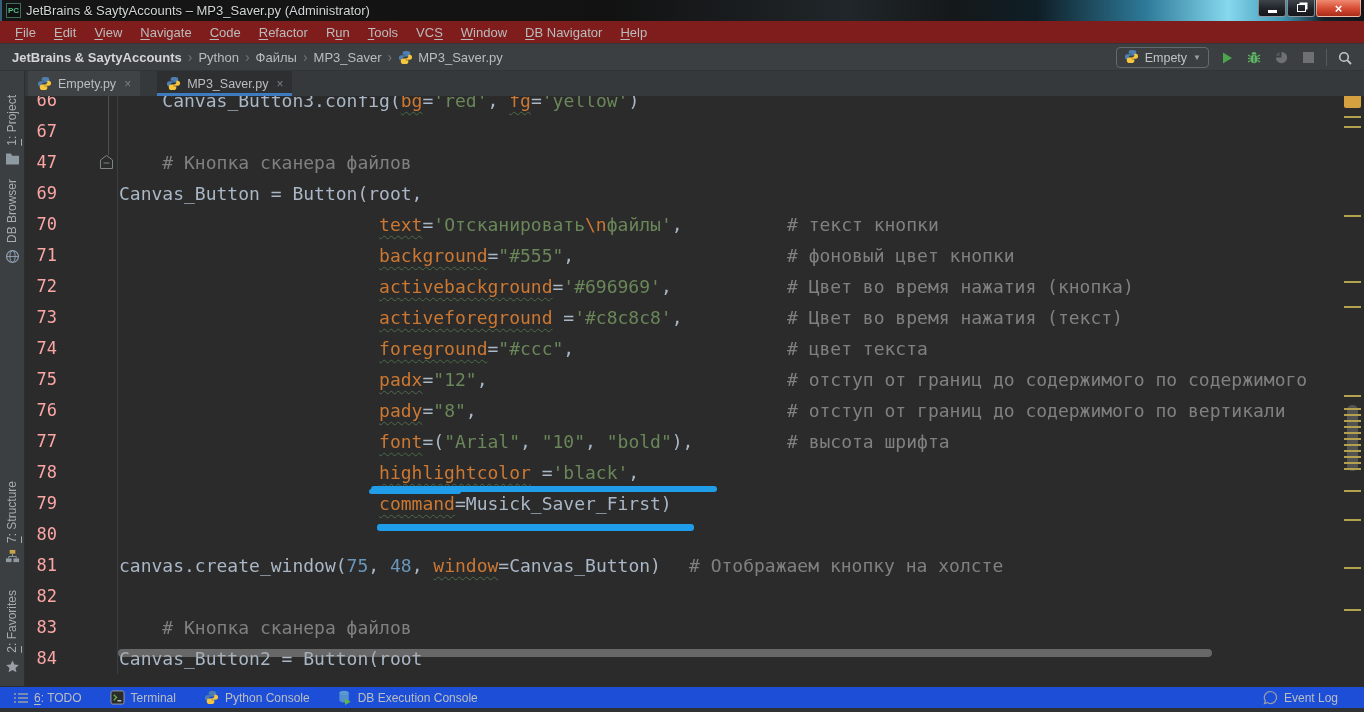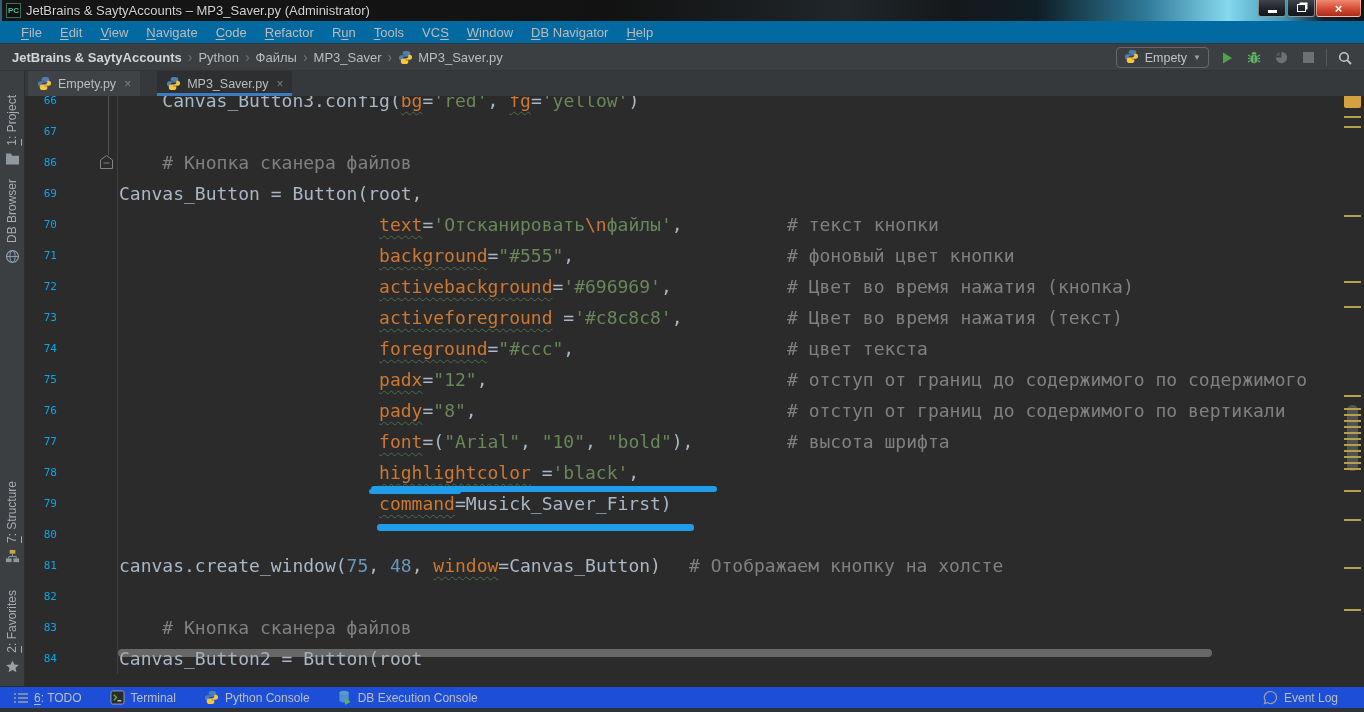--- a/index.html
+++ b/index.html
@@ -17,21 +17,21 @@
   .win-buttons { position:absolute; right:3px; top:0; display:flex; gap:1px; }
   .win-btn { height:17px; display:flex; align-items:center; justify-content:center;
     border:1px solid rgba(255,255,255,.45); border-top:none; border-radius:0 0 3px 3px;
     background:linear-gradient(#3d4349,#20242a 55%,#14181c); color:#fff; }
   .win-btn.minb, .win-btn.maxb { width:28px; }
   .win-btn.closeb { width:45px; background:linear-gradient(#ef8a70,#d54a32 55%,#a92c1a); font-size:13px; font-weight:bold; }
   .g-min { width:9px; height:3px; background:#fff; margin-top:6px; }
   .g-max { width:9px; height:8px; border:1px solid #fff; box-shadow:2px -2px 0 -0.5px #fff; }
 
   
-  .menubar { height:23px; flex:0 0 23px; background:#0369a1; display:flex; align-items:center; padding-left:12px;
+  .menubar { height:23px; flex:0 0 23px; background:#7f1d1d; display:flex; align-items:center; padding-left:6px;
     border-bottom:1px solid #333638; }
   .menu-item { color:#bbbbbb; font-size:13px; padding:0 9px; cursor:default; }
   .mn { text-decoration:underline; text-underline-offset:2px; }
 
   
   .navbar { height:27px; flex:0 0 27px; background:#3c3f41; display:flex; align-items:center;
     padding-left:12px; position:relative; border-bottom:1px solid #323537; }
   .crumb { color:#b9bcbe; font-size:13px; }
   .crumb.first { font-weight:bold; color:#d3d5d6; }
   .crumb-sep { color:#6e7478; font-size:14px; margin:0 6px; }
@@ -57,22 +57,22 @@
   .tabbar { height:25px; flex:0 0 25px; background:#36393b; display:flex; align-items:stretch; padding-left:3px; gap:17px; }
   .tab { display:flex; align-items:center; gap:6px; padding:0 9px; background:#404345; font-size:12.5px; color:#bbbebf; position:relative; }
   .tab.active { background:#2d2f31; box-shadow:inset 0 -3px 0 #3e7cbf; }
   .tab-close { color:#7d8184; font-size:12px; margin-left:2px; }
 
   
   .editor { flex:1 1 auto; position:relative; background:#2b2b2b; overflow:hidden;
     font-family:"DejaVu Sans Mono", monospace; font-size:18px; }
   .code-lines { margin-top:-11px; }
   .line-row { display:flex; height:31px; line-height:31px; white-space:pre; }
-  .gutter { width:93px; flex:0 0 93px; text-align:right; padding-right:60px; color:#0ea5e9;
-    border-right:1px solid #3b3e40; position:relative; font-size:11px; }
+  .gutter { width:93px; flex:0 0 93px; text-align:right; padding-right:60px; color:#fca5a5;
+    border-right:1px solid #3b3e40; position:relative; font-size:17px; }
   .fold-marker { position:absolute; right:3px; top:7px; line-height:0; }
   .code { margin-left:1px; position:relative; color:#a9b7c6; flex:1 1 auto; }
   .seg.d { color:#a9b7c6; }
   .seg.p { color:#cc7832; text-decoration:underline wavy #4c6b4a 1px; text-underline-offset:4px; }
   .seg.e { color:#cc7832; }
   .seg.s { color:#6a8759; }
   .seg.n { color:#6897bb; }
   .seg.c { color:#808080; }
   .line-comment { position:absolute; top:0; color:#808080; }
   .fold-guide { position:absolute; left:83px; top:0; width:1px; height:59px; background:#4d5052; }
@@ -269,21 +269,21 @@
             </span>
             <span>MP3_Saver.py</span>
             <span class="tab-close">×</span>
           </div>
         </div>
       <div class="editor" id="editor">
         <div class="fold-guide"></div>
         <div class="code-lines" id="code-lines">
             <div class="line-row"><div class="gutter"><span>66</span></div><div class="code"><span>    </span><span class="seg d">Canvas_Button3.config(</span><span class="seg p">bg</span><span class="seg d">=</span><span class="seg s">'red'</span><span class="seg d">, </span><span class="seg p">fg</span><span class="seg d">=</span><span class="seg s">'yellow'</span><span class="seg d">)</span></div></div>
             <div class="line-row"><div class="gutter"><span>67</span></div><div class="code"></div></div>
-            <div class="line-row"><div class="gutter"><span>86</span><span class="fold-marker"><svg width="15" height="16" viewBox="0 0 15 16">
+            <div class="line-row"><div class="gutter"><span>47</span><span class="fold-marker"><svg width="15" height="16" viewBox="0 0 15 16">
                     <path d="M7.5 1.5L13.5 6v8.5h-12V6z" fill="none" stroke="#7f8486"></path>
                     <line x1="4.5" y1="9" x2="10.5" y2="9" stroke="#7f8486"></line>
                   </svg></span></div><div class="code"><span>    </span><span class="seg c"># Кнопка сканера файлов</span></div></div>
             <div class="line-row"><div class="gutter"><span>69</span></div><div class="code"><span class="seg d">Canvas_Button = Button(root,</span></div></div>
             <div class="line-row"><div class="gutter"><span>70</span></div><div class="code"><span>                        </span><span class="seg p">text</span><span class="seg d">=</span><span class="seg s">'Отсканировать</span><span class="seg e">\n</span><span class="seg s">файлы'</span><span class="seg d">,</span><span class="line-comment" style="left: 668px;"># текст кнопки</span></div></div>
             <div class="line-row"><div class="gutter"><span>71</span></div><div class="code"><span>                        </span><span class="seg p">background</span><span class="seg d">=</span><span class="seg s">"#555"</span><span class="seg d">,</span><span class="line-comment" style="left: 668px;"># фоновый цвет кнопки</span></div></div>
             <div class="line-row"><div class="gutter"><span>72</span></div><div class="code"><span>                        </span><span class="seg p">activebackground</span><span class="seg d">=</span><span class="seg s">'#696969'</span><span class="seg d">,</span><span class="line-comment" style="left: 668px;"># Цвет во время нажатия (кнопка)</span></div></div>
             <div class="line-row"><div class="gutter"><span>73</span></div><div class="code"><span>                        </span><span class="seg p">activeforeground</span><span class="seg d"> =</span><span class="seg s">'#c8c8c8'</span><span class="seg d">,</span><span class="line-comment" style="left: 668px;"># Цвет во время нажатия (текст)</span></div></div>
             <div class="line-row"><div class="gutter"><span>74</span></div><div class="code"><span>                        </span><span class="seg p">foreground</span><span class="seg d">=</span><span class="seg s">"#ccc"</span><span class="seg d">,</span><span class="line-comment" style="left: 668px;"># цвет текста</span></div></div>
             <div class="line-row"><div class="gutter"><span>75</span></div><div class="code"><span>                        </span><span class="seg p">padx</span><span class="seg d">=</span><span class="seg s">"12"</span><span class="seg d">,</span><span class="line-comment" style="left: 668px;"># отступ от границ до содержимого по содержимого</span></div></div>

